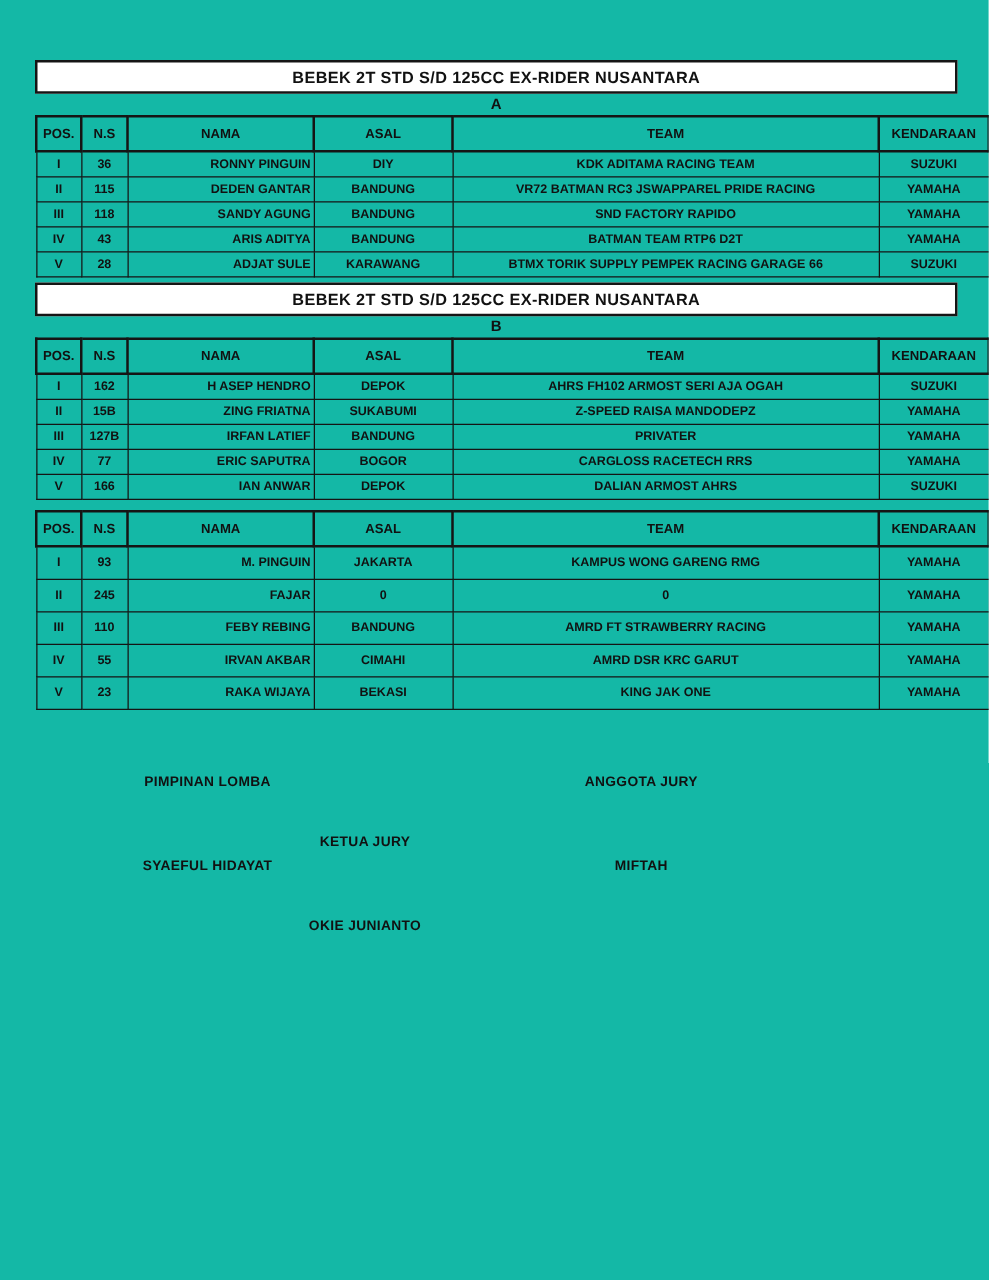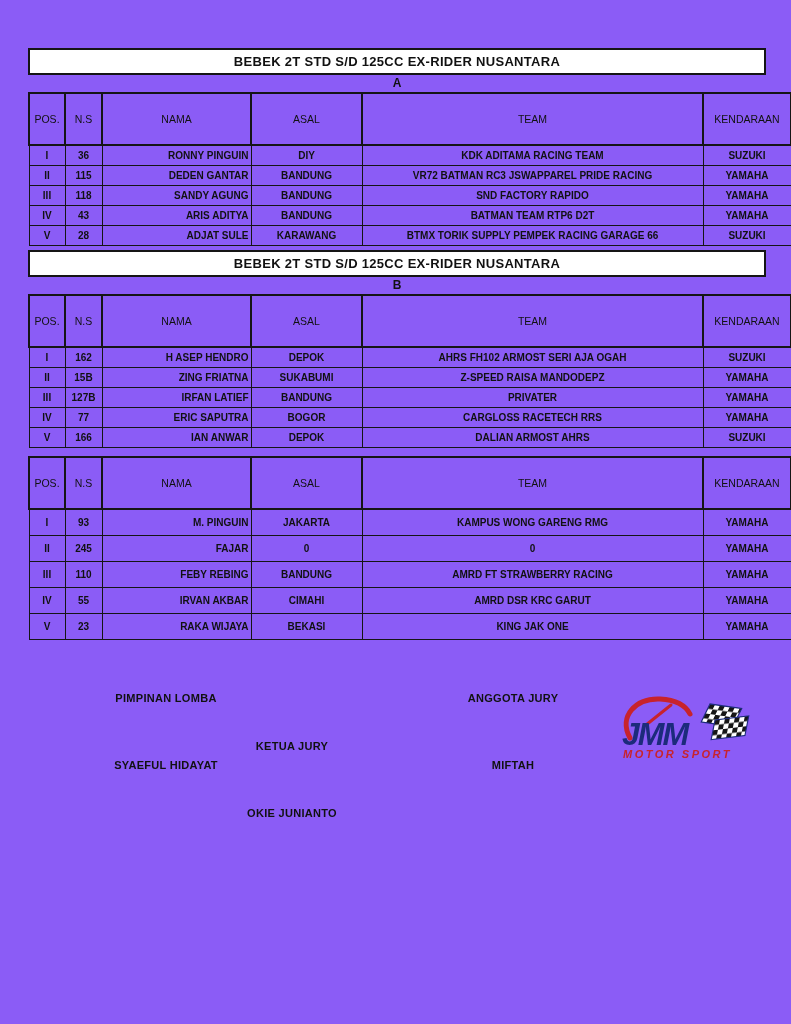--- a/index.html
+++ b/index.html
@@ -1,17 +1,17 @@
 <!DOCTYPE html>
 <html><head>
 <meta charset="utf-8">
 <style>
   html,body{margin:0;padding:0;background:#ffffff;}
   body{width:791px;height:1024px;font-family:"Liberation Sans",sans-serif;color:#111;}
-  .page{position:relative;width:791px;height:1024px;background:#8b5cf6;overflow:hidden;}
+  .page{position:relative;width:791px;height:1024px;background:#14b8a6;overflow:hidden;}
   .content{position:absolute;left:28px;top:48px;width:738px;}
 
   
   .table-section{width:738px;}
   .table-section + .table-section{margin-top:4px;}
   .section-title{
     border:2px solid #151515;
     text-align:center;
     font-weight:700;
     font-size:13px;
@@ -30,25 +30,25 @@
   }
   .group-label.empty{height:4px;}
 
   table.results{
     width:738px;
     border-collapse:collapse;
     table-layout:fixed;
   }
   table.results th{
     border:2px solid #151515;
-    font-weight:400;
+    font-weight:700;
     font-size:10.5px;
     height:26px;
     text-align:center;
-    padding:12px 1px;
+    padding:0 1px;
     overflow:hidden;
     white-space:nowrap;
   }
   table.results td{
     border:1.5px solid #151515;
     font-weight:700;
     font-size:10px;
     height:17px;
     text-align:center;
     padding:1px 2px;
@@ -280,44 +280,16 @@
 </div>
 
     <div class="signatures">
       <span class="sig-role pos-1">PIMPINAN LOMBA</span>
       <span class="sig-role pos-2">KETUA JURY</span>
       <span class="sig-role pos-3">ANGGOTA JURY</span>
       <span class="sig-name pos-1">SYAEFUL HIDAYAT</span>
       <span class="sig-name pos-2">OKIE JUNIANTO</span>
       <span class="sig-name pos-3">MIFTAH</span>
 
-      <div class="logo-wrap">
-        <svg width="136" height="68" viewBox="0 0 136 68" xmlns="http://www.w3.org/2000/svg">
-          <defs>
-            <pattern id="chk" width="10" height="10" patternUnits="userSpaceOnUse">
-              <rect width="10" height="10" fill="#ffffff"></rect>
-              <rect width="5" height="5" fill="#161616"></rect>
-              <rect x="5" y="5" width="5" height="5" fill="#161616"></rect>
-            </pattern>
-          </defs>
-
-          <g>
-            <path d="M14,44 C2,22 20,4 44,5 C60,6 70,12 74,20" fill="none" stroke="#c8232c" stroke-width="5" stroke-linecap="round"></path>
-            <path d="M30,31 L55,11" fill="none" stroke="#c8232c" stroke-width="3" stroke-linecap="round"></path>
-          </g>
-
-          <g>
-            <g transform="translate(94,10) rotate(8)">
-              <rect x="0" y="0" width="32" height="19" fill="url(#chk)" stroke="#1c2b7c" stroke-width="1.2" transform="skewX(-18)"></rect>
-            </g>
-            <g transform="translate(99,26) rotate(-7)">
-              <rect x="0" y="0" width="34" height="19" fill="url(#chk)" stroke="#1c2b7c" stroke-width="1.2" transform="skewX(-18)"></rect>
-            </g>
-          </g>
-
-          <text x="6" y="51" font-family="Liberation Sans, sans-serif" font-size="32" font-weight="bold" font-style="italic" fill="#1c2b7c" letter-spacing="-2">JMM</text>
-          <text x="7" y="64" font-family="Liberation Sans, sans-serif" font-size="11" font-weight="bold" font-style="italic" fill="#c8232c" letter-spacing="2.5">MOTOR SPORT</text>
-        </svg>
-      </div>
     </div>
 
   </div>
 </div>
 
 </body></html>

